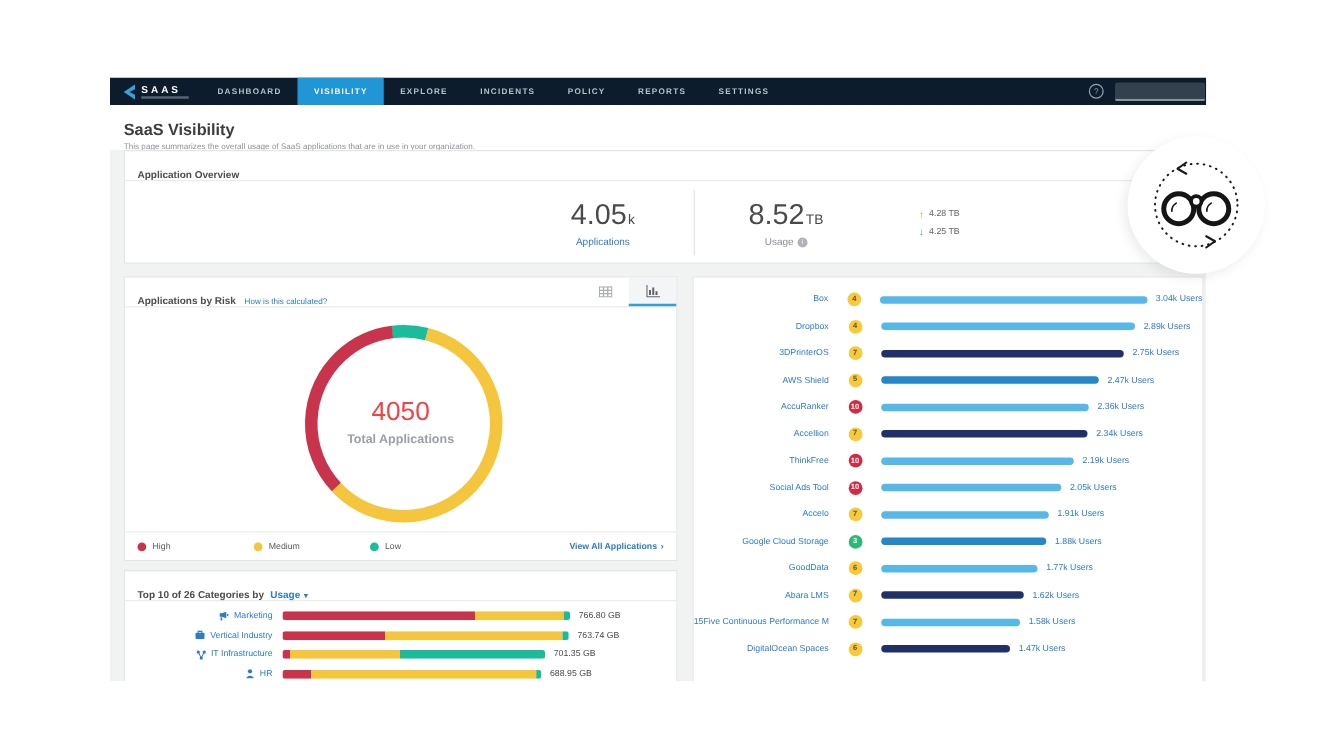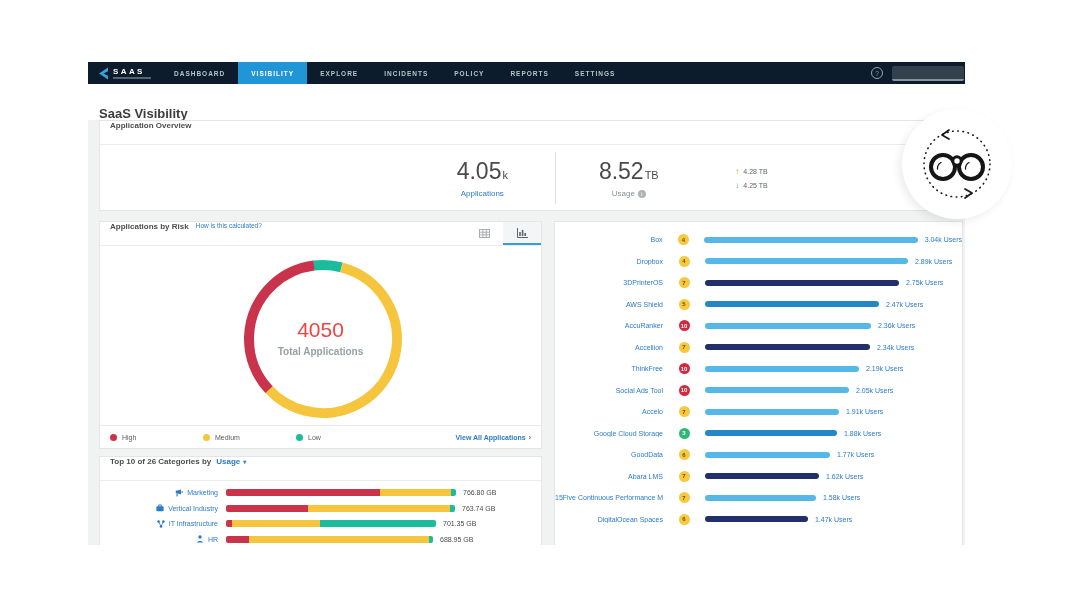--- a/index.html
+++ b/index.html
@@ -16,32 +16,32 @@
   .nav-tab{font-size:6.5px;color:#b7c3cb;letter-spacing:1px;display:flex;align-items:center;
            padding:0 13px;cursor:pointer;font-weight:bold;}
   .nav-tab.active{background:#2196d6;color:#fff;}
   .nav-right{margin-left:auto;display:flex;align-items:center;gap:9px;padding-right:1px;}
   .help{width:10px;height:10px;border:1px solid #93a4b0;border-radius:50%;color:#93a4b0;
         font-size:6.5px;display:flex;align-items:center;justify-content:center;cursor:pointer;}
   .nav-search{width:72px;height:13px;background:#32414d;border-bottom:2px solid #89949c;border-radius:2px;cursor:text;}
 
   
   .page-head{position:absolute;top:22px;left:0;right:0;height:36px;background:#fff;padding-left:11px;box-sizing:border-box;}
-  .page-title{font-size:13px;font-weight:bold;color:#3d3d3d;padding-top:22px;}
+  .page-title{font-size:13px;font-weight:bold;color:#3d3d3d;padding-top:12px;}
   .page-sub{font-size:6.5px;color:#8d9297;margin-top:3px;}
 
   
   .content{position:absolute;top:58px;left:0;right:0;bottom:0;background:#f1f3f3;}
   .card{position:absolute;background:#fff;border:1px solid #e3e5e7;box-sizing:border-box;}
   #overview-card{left:11px;top:0;width:864px;height:91px;}
   #risk-card{left:11px;top:101px;width:443px;height:228px;}
   #categories-card{left:11px;top:336px;width:443px;height:175px;}
   #apps-card{left:466px;top:101px;width:409px;height:420px;overflow:hidden;}
 
-  .card-head{display:flex;align-items:flex-start;height:24px;border-bottom:1px solid #ececee;
+  .card-head{display:flex;align-items:flex-end;height:24px;border-bottom:1px solid #ececee;
              padding-left:10px;box-sizing:border-box;}
   .card-title{font-size:8px;font-weight:bold;color:#4d4d4d;}
   .tiny-link{font-size:6.5px;color:#2b7bc9;margin-left:7px;cursor:pointer;text-decoration:none;}
   .sort-link{font-size:8px;color:#2b7bc9;margin-left:5px;font-weight:bold;cursor:pointer;text-decoration:none;display:flex;align-items:center;}
   .caret{font-size:6px;margin-left:3px;}
   .spacer{flex:1;}
   .icon-tab{width:38px;height:23px;display:flex;align-items:center;justify-content:center;cursor:pointer;}
   .icon-tab.active{background:#f4f5f6;border-bottom:2px solid #2e9fe0;box-sizing:border-box;}
   .icon-tab.clip{margin-right:-26px;}
 

